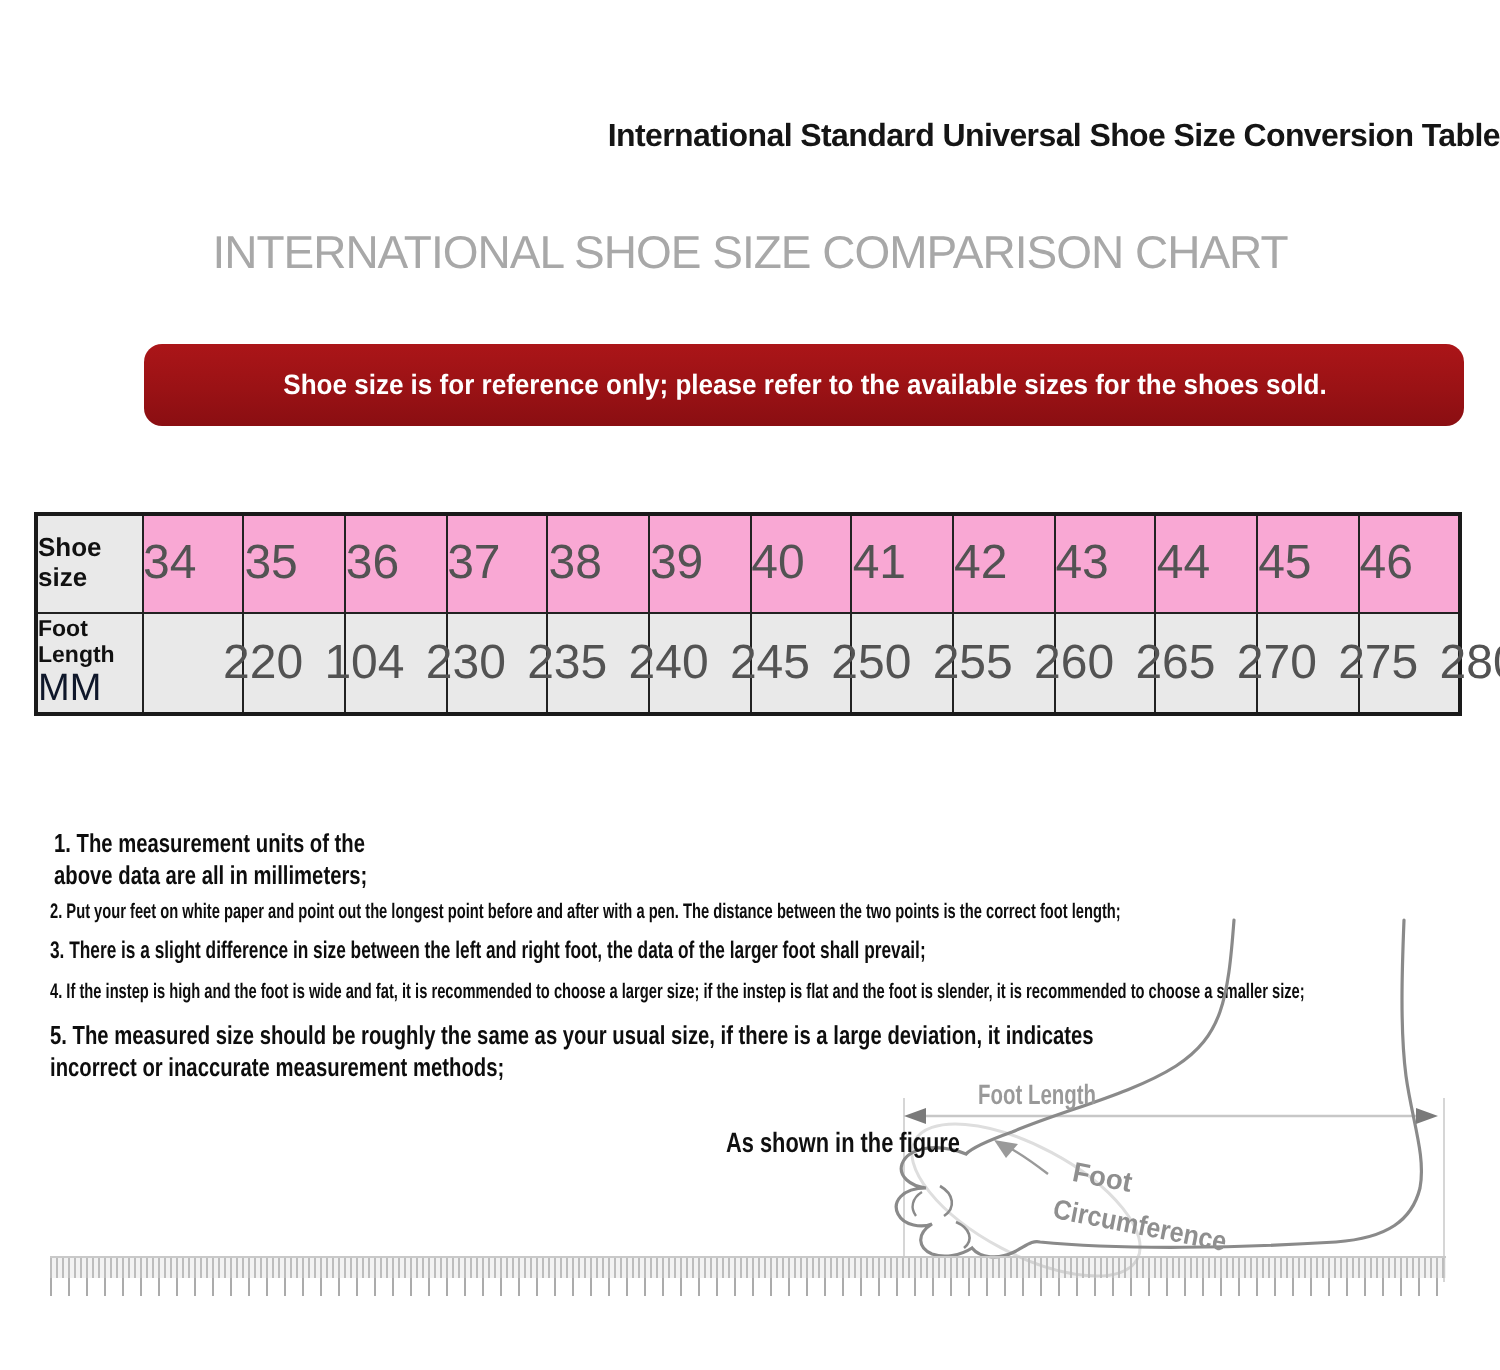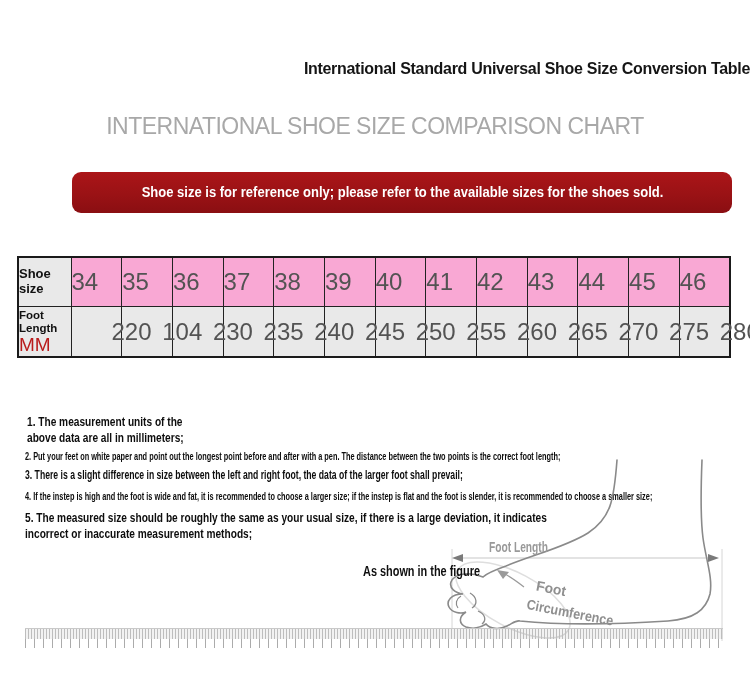--- a/index.html
+++ b/index.html
@@ -15,21 +15,21 @@
          background:linear-gradient(180deg,#ab1518 0%,#9a1215 55%,#8a0e12 100%);
          color:#fff;font-weight:bold;font-size:14px;text-align:center;line-height:41px;}
   .banner .squeeze{display:inline-block;transform:scaleX(0.93);transform-origin:center;white-space:nowrap;}
 
   table.sizes{position:absolute;left:17px;top:256px;width:714px;border-collapse:collapse;
          table-layout:fixed;border:2px solid #1a1a1a;}
   table.sizes td{border:1.5px solid #222;text-align:left;vertical-align:middle;padding:0;}
   table.sizes tr.r1 td{height:48px;}
   table.sizes tr.r2 td{height:49px;}
   td.hdr{background:#e9e9e9;font-weight:bold;font-size:13px;color:#111;line-height:1.15;padding-left:4px;text-align:left;}
-  td.hdr .mm{display:block;font-weight:normal;font-size:19px;color:#b91c1c;line-height:1.0;}
+  td.hdr .mm{display:block;font-weight:normal;font-size:19px;color:#0f172a;line-height:1.0;}
   td.hdr .fl{display:block;font-weight:bold;font-size:11.5px;color:#111;}
   tr.r1 td.num{background:#f9a8d4;}
   tr.r2 td.num{background:#e9e9e9;padding-left:40px;}
   td.num{font-size:24px;color:#535353;}
 
   .note{position:absolute;color:#0d0d0d;font-weight:bold;white-space:pre-line;
         transform-origin:left top;}
   .n1{top:414px;left:27px;font-size:13px;line-height:15.5px;transform:scaleX(0.78);}
   .n2{top:451px;left:25px;font-size:10.5px;line-height:11px;transform:scaleX(0.70);white-space:nowrap;}
   .n3{top:469px;left:25px;font-size:12px;line-height:13px;transform:scaleX(0.72);white-space:nowrap;}

